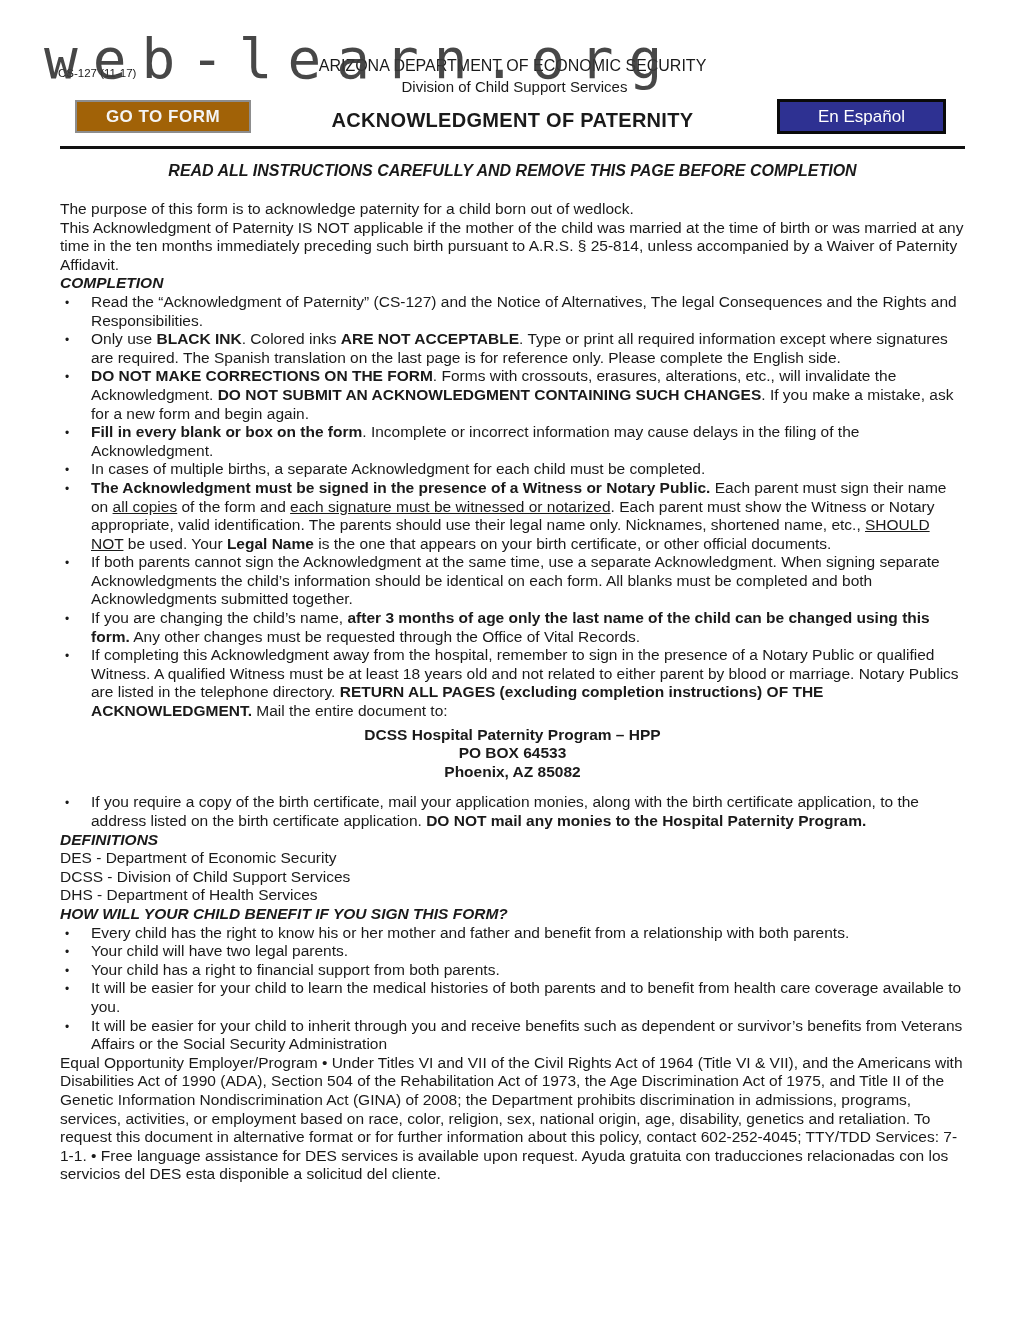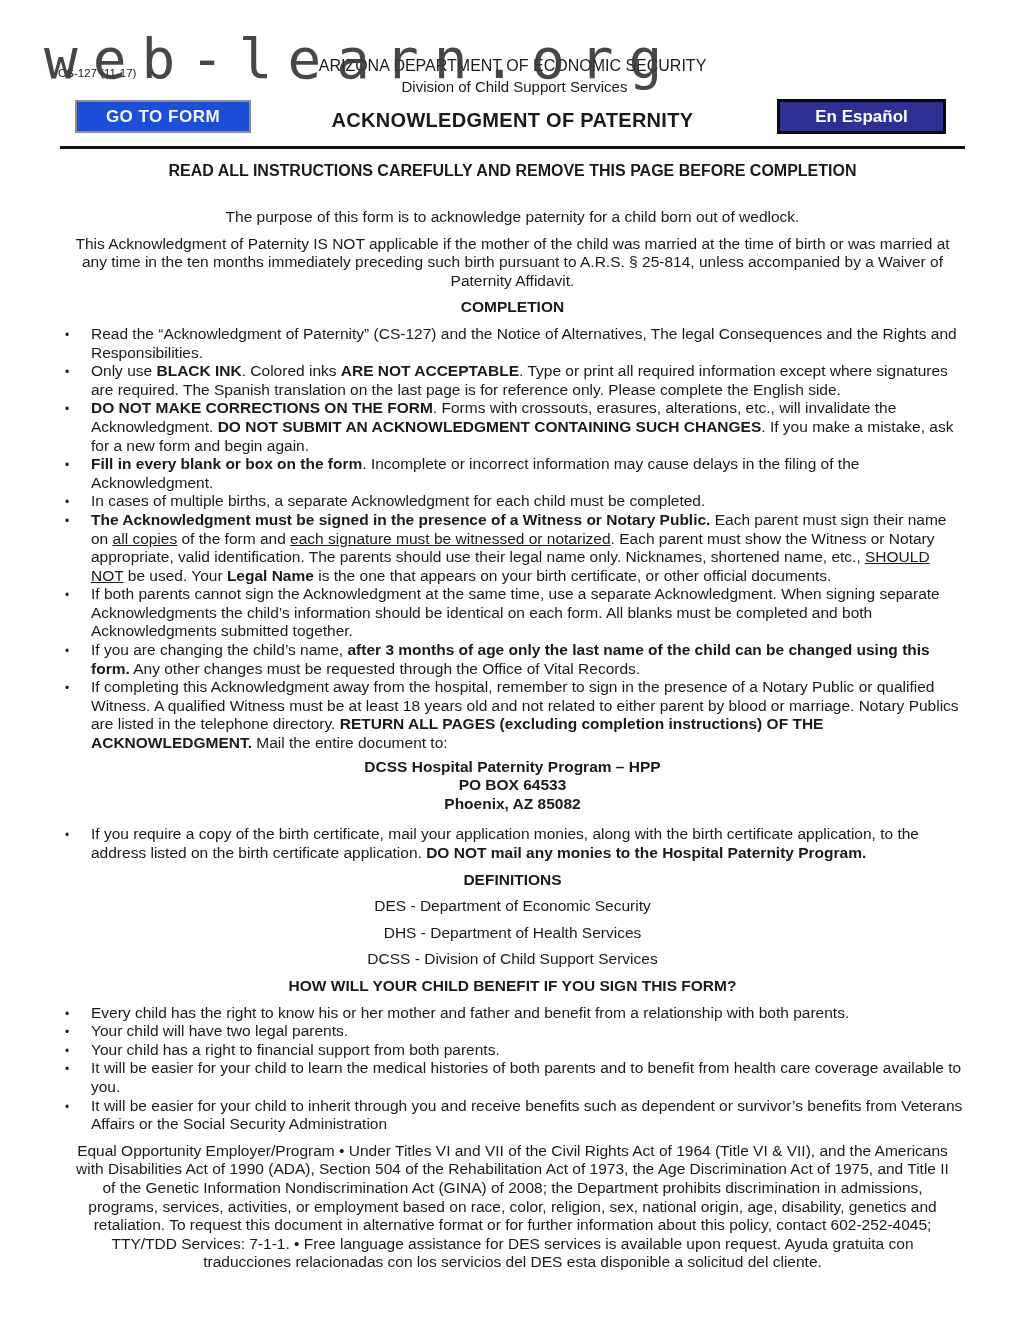--- a/index.html
+++ b/index.html
@@ -21,51 +21,51 @@
     color:rgba(55,55,55,0.92);
     white-space:nowrap;z-index:5;
   }
 
   
   .form-number{position:absolute;left:58px;top:67px;font-size:11.5px;}
   .agency{position:absolute;left:0;right:0;top:57px;text-align:center;font-size:16px;}
   .division{position:absolute;left:4px;right:0;top:78px;text-align:center;font-size:15px;}
   .go-to-form{
     position:absolute;left:75px;top:100px;width:176px;height:33px;
-    background:#1d4ed8;border:2px solid #8d8d8d;box-sizing:border-box;
+    background:#a16207;border:2px solid #8d8d8d;box-sizing:border-box;
     color:#f4f4f4;font-size:17px;font-weight:bold;letter-spacing:0.5px;
     display:flex;align-items:center;justify-content:center;
     cursor:pointer;
   }
   .doc-title{
     position:absolute;left:0;right:0;top:109px;text-align:center;
     font-size:20px;font-weight:bold;letter-spacing:0.3px;
   }
   .en-espanol{
     position:absolute;left:777px;top:99px;width:169px;height:35px;
     background:#2e3192;border:3px solid #0a0a0a;box-sizing:border-box;
-    color:#ffffff;font-size:17px;font-weight:bold;
+    color:#ffffff;font-size:17px;font-weight:normal;
     display:flex;align-items:center;justify-content:center;
     cursor:pointer;
   }
   .header-divider{
     position:absolute;left:60px;right:60px;top:146px;height:3px;background:#111111;
   }
   .banner{
     position:absolute;left:0;right:0;top:162px;text-align:center;
     font-size:16px;font-weight:bold;
   }
 
   
   .content{
     position:absolute;top:200px;left:60px;width:905px;
     font-size:15.5px;line-height:18.6px;
   }
-  .content p{margin:8px;text-align:center;}
-  .hd{font-weight:bold;}
+  .content p{margin:0;}
+  .hd{font-weight:bold;font-style:italic;}
   .gap-completion{margin-top:19px;}
   .gap-definitions{margin-top:18px;}
   .gap-benefits{margin-top:22px;}
   .gap-footer{margin-top:20px;}
   .bullet{position:relative;padding-left:31px;}
   .bullet .marker{position:absolute;left:5px;top:1px;font-size:12px;}
   .address{ text-align:center;font-weight:bold;margin:5px 0 12px 0; }
   .b{font-weight:bold;}
   .u{text-decoration:underline;}
 </style>
@@ -107,22 +107,22 @@
     <div class="address">
       <div>DCSS Hospital Paternity Program – HPP</div>
       <div>PO BOX 64533</div>
       <div>Phoenix, AZ 85082</div>
     </div>
 
     <div class="bullet"><span class="marker">•</span><span><span>If you require a copy of the birth certificate, mail your application monies, along with the birth certificate application, to the address listed on the birth certificate application. </span><span class="b">DO NOT mail any monies to the Hospital Paternity Program.</span></span></div>
 
     <p class="hd gap-definitions">DEFINITIONS</p>
     <p>DES - Department of Economic Security</p>
+    <p>DCSS - Division of Child Support Services</p>
     <p>DHS - Department of Health Services</p>
-    <p>DCSS - Division of Child Support Services</p>
 
     <p class="hd gap-benefits">HOW WILL YOUR CHILD BENEFIT IF YOU SIGN THIS FORM?</p>
     <div class="bullet"><span class="marker">•</span><span>Every child has the right to know his or her mother and father and benefit from a relationship with both parents.</span></div>
     <div class="bullet"><span class="marker">•</span><span>Your child will have two legal parents.</span></div>
     <div class="bullet"><span class="marker">•</span><span>Your child has a right to financial support from both parents.</span></div>
     <div class="bullet"><span class="marker">•</span><span>It will be easier for your child to learn the medical histories of both parents and to benefit from health care coverage available to you.</span></div>
     <div class="bullet"><span class="marker">•</span><span>It will be easier for your child to inherit through you and receive benefits such as dependent or survivor’s benefits from Veterans Affairs or the Social Security Administration</span></div>
 
     <p class="gap-footer">Equal Opportunity Employer/Program • Under Titles VI and VII of the Civil Rights Act of 1964 (Title VI &amp; VII), and the Americans with Disabilities Act of 1990 (ADA), Section 504 of the Rehabilitation Act of 1973, the Age Discrimination Act of 1975, and Title II of the Genetic Information Nondiscrimination Act (GINA) of 2008; the Department prohibits discrimination in admissions, programs, services, activities, or employment based on race, color, religion, sex, national origin, age, disability, genetics and retaliation. To request this document in alternative format or for further information about this policy, contact 602-252-4045; TTY/TDD Services: 7-1-1. • Free language assistance for DES services is available upon request. Ayuda gratuita con traducciones relacionadas con los servicios del DES esta disponible a solicitud del cliente.</p>
 

